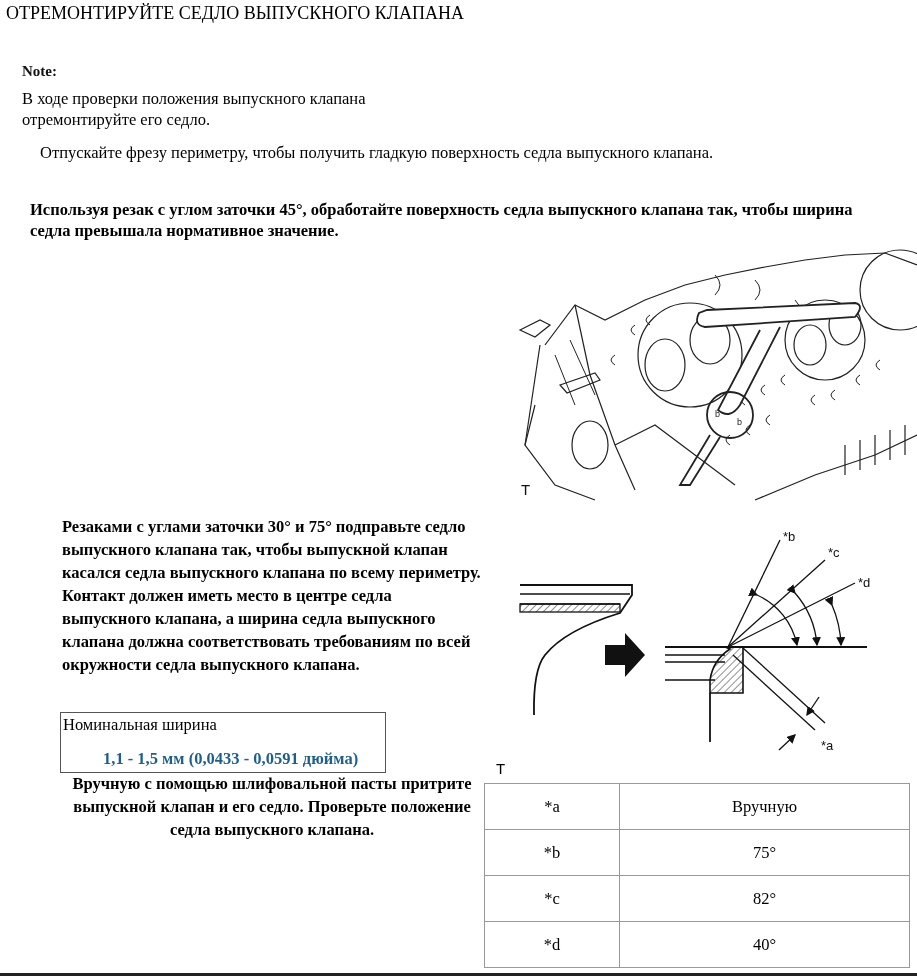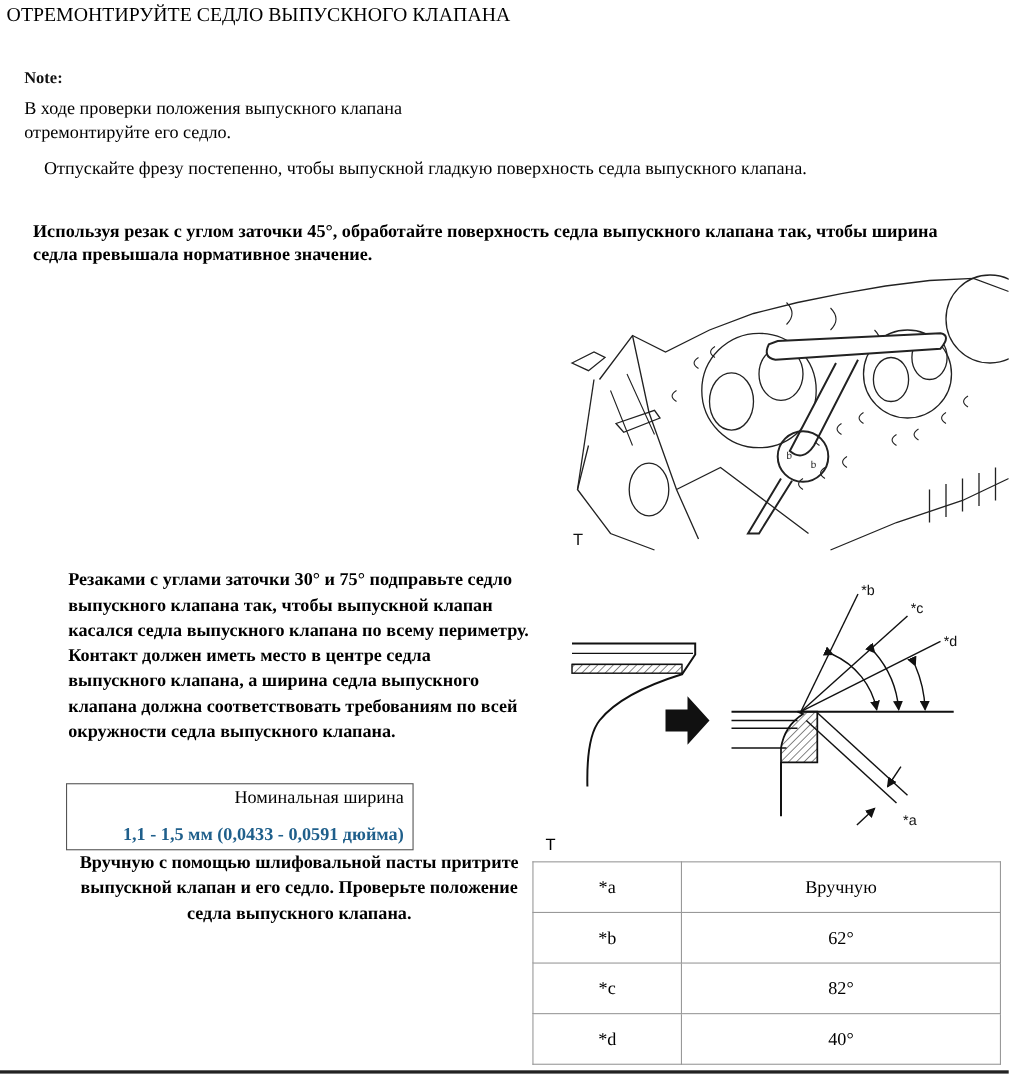--- a/index.html
+++ b/index.html
@@ -8,38 +8,38 @@
     font-family: "Liberation Serif", "DejaVu Serif", serif; color: #000;
   }
   .abs { position: absolute; }
   #title { left: 6px; top: 2px; font-size: 18px; line-height: 22px; width: 460px; }
   #note-label { left: 22px; top: 60px; font-size: 15px; font-weight: bold; line-height: 22px; color: #111; }
   #note-text { left: 22px; top: 88px; font-size: 16.5px; line-height: 21px; width: 360px; }
   #hint { left: 40px; top: 142px; font-size: 16.5px; line-height: 21px; }
   #step1 { left: 30px; top: 199px; font-size: 16.5px; font-weight: bold; line-height: 21px; width: 860px; }
   #engine { left: 515px; top: 245px; width: 402px; height: 260px; }
   #step2 { left: 62px; top: 515px; font-size: 16.5px; font-weight: bold; line-height: 23px; width: 420px; font-family: Liberation Serif, serif; }
-  #spec-box { left: 60px; top: 712px; width: 304px; border: 1px solid #555; padding: 1px 8px 2px 2px; text-align: right; }
+  #spec-box { left: 60px; top: 712px; width: 304px; border: 1px solid #555; padding: 1px 18px 2px 2px; }
   #spec-label { font-size: 16.5px; line-height: 22px; }
   #spec-value { font-size: 16.5px; line-height: 22px; font-weight: bold; color: #1f5f8b; margin-top: 12px; }
   #step3 { left: 62px; top: 772px; font-size: 16.5px; font-weight: bold; line-height: 23px; width: 420px; text-align: center; }
   #seat-diagram { left: 495px; top: 525px; width: 422px; height: 240px; }
   #legend-table { left: 484px; top: 783px; width: 426px; border-collapse: collapse; }
   #legend-table td { border: 1px solid #999; height: 45px; text-align: center; font-size: 16.5px; padding: 0; }
   #legend-table td.key { width: 134px; }
   #bottom-rule { left: 0; top: 973px; width: 917px; height: 3px; background: #222; }
   .tmark { font-family: "Liberation Sans", sans-serif; font-size: 15px; }
 </style>
 </head>
 <body>
 
 <div id="title" class="abs">ОТРЕМОНТИРУЙТЕ СЕДЛО ВЫПУСКНОГО КЛАПАНА</div>
 <div id="note-label" class="abs">Note:</div>
 <div id="note-text" class="abs">В ходе проверки положения выпускного клапана отремонтируйте его седло.</div>
-<div id="hint" class="abs">Отпускайте фрезу постепенно, чтобы выпускной гладкую поверхность седла выпускного клапана.</div>
+<div id="hint" class="abs">Отпускайте фрезу периметру, чтобы получить гладкую поверхность седла выпускного клапана.</div>
 <div id="step1" class="abs">Используя резак с углом заточки 45°, обработайте поверхность седла выпускного клапана так, чтобы ширина седла превышала нормативное значение.</div>
 
 <svg id="engine" class="abs" viewBox="0 0 402 260" fill="none" stroke="#222" stroke-width="1.2">
   <g>
     <path d="M30 100 L60 60 L90 75 L130 55 L170 40 L210 30 L250 22 L290 15 L330 10 L370 8 L402 20"></path>
     <path d="M20 160 L10 200 L40 240 L80 255"></path>
     <path d="M10 200 L25 100"></path>
     <path d="M5 85 L25 75 L35 80 L20 92 Z"></path>
     <path d="M45 140 L80 128 L85 135 L52 148 Z"></path>
     <path d="M60 60 L75 130 L100 200 L120 245"></path>
@@ -130,21 +130,21 @@
 <div class="abs tmark" style="left:496px; top:760px;">T</div>
 
 <table id="legend-table" class="abs">
   <tbody>
     <tr>
       <td class="key">*a</td>
       <td>Вручную</td>
     </tr>
     <tr>
       <td class="key">*b</td>
-      <td>62°</td>
+      <td>75°</td>
     </tr>
     <tr>
       <td class="key">*c</td>
       <td>82°</td>
     </tr>
     <tr>
       <td class="key">*d</td>
       <td>40°</td>
     </tr>
   </tbody>

